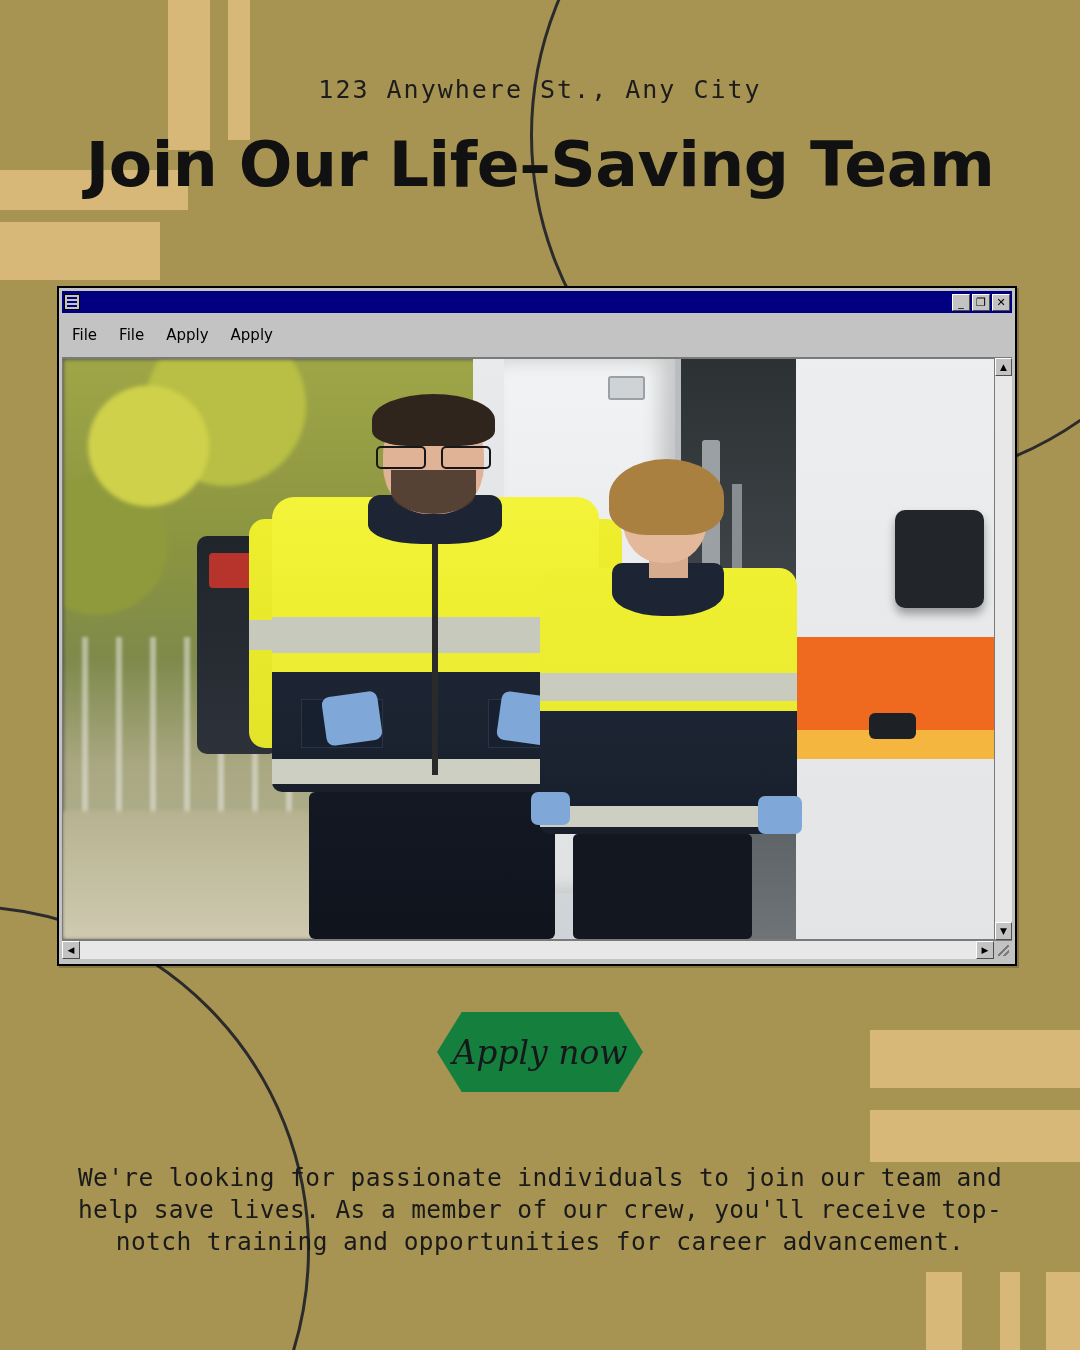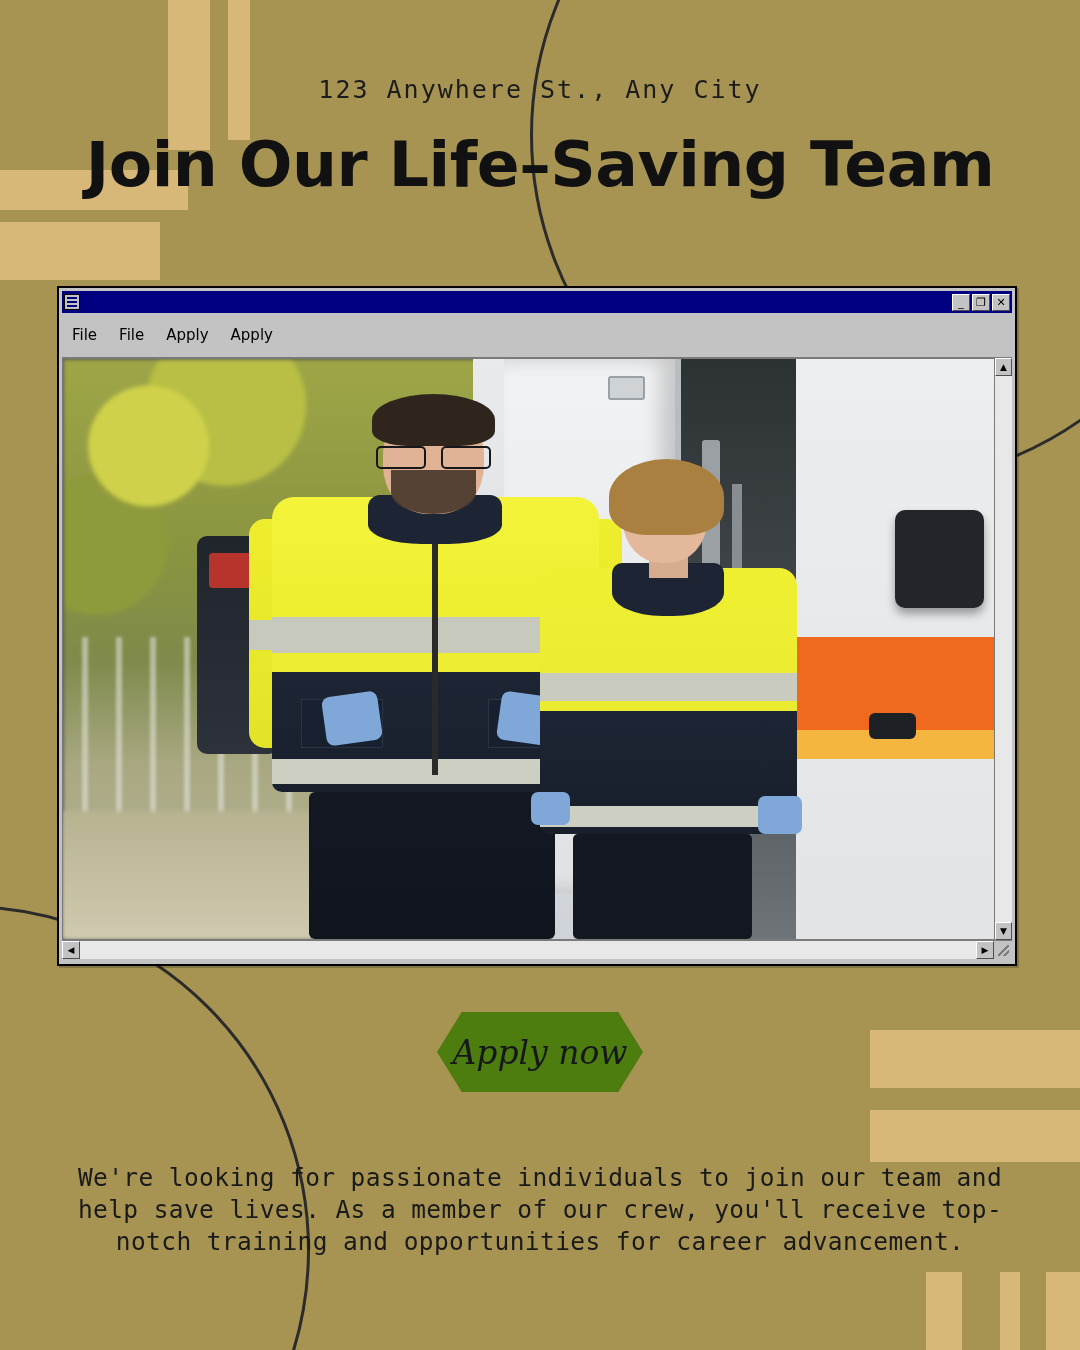--- a/index.html
+++ b/index.html
@@ -402,21 +402,21 @@
 
   
   .apply-wrap {
     position: absolute;
     left: 0; right: 0; top: 1012px;
     display: flex; justify-content: center;
     z-index: 7;
   }
   .apply-btn {
     width: 206px; height: 80px;
-    background: #4d7c0f;
+    background: #15803d;
     display: flex; align-items: center; justify-content: center;
     font-family: "DejaVu Serif", serif;
     font-style: italic;
     font-size: 33px;
     color: #15181a;
     clip-path: polygon(12% 0%, 88% 0%, 100% 50%, 88% 100%, 12% 100%, 0% 50%);
     cursor: pointer;
   }
 
   

